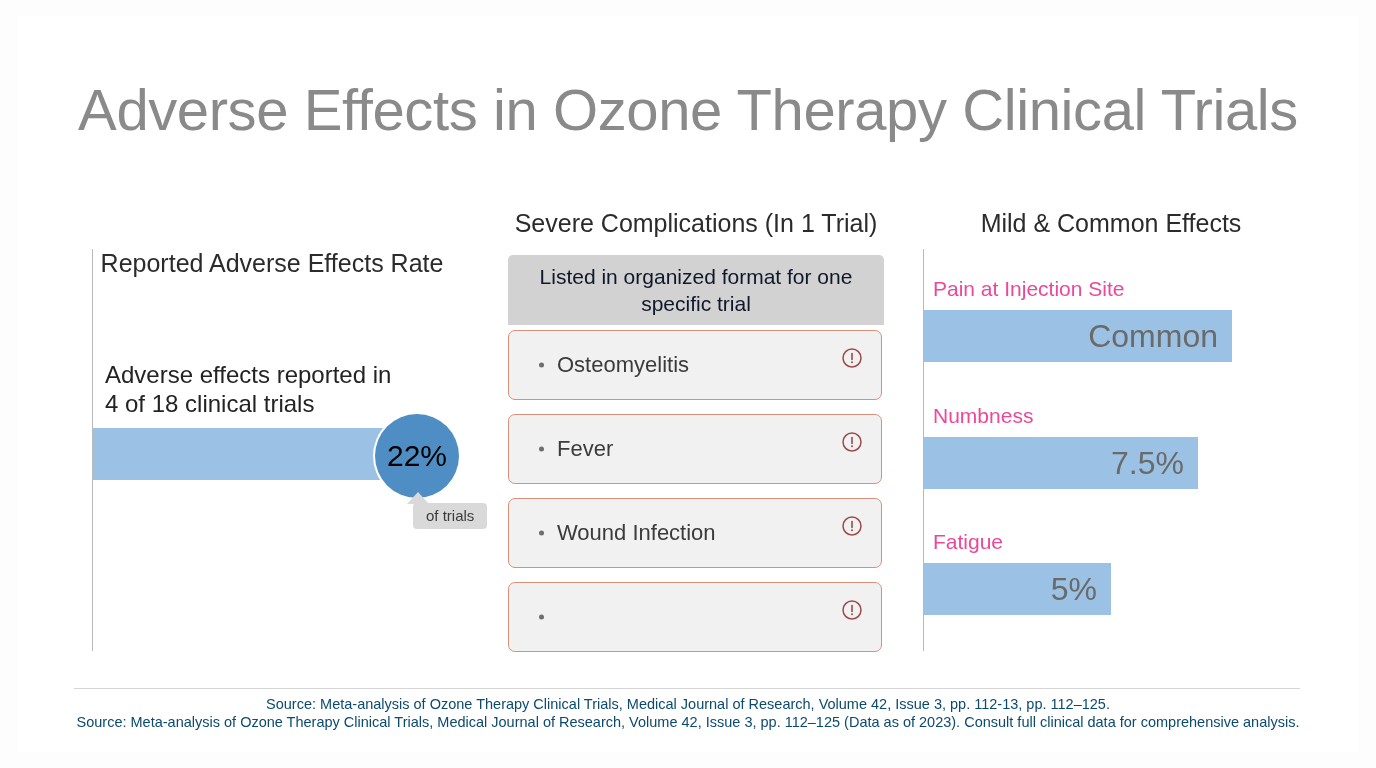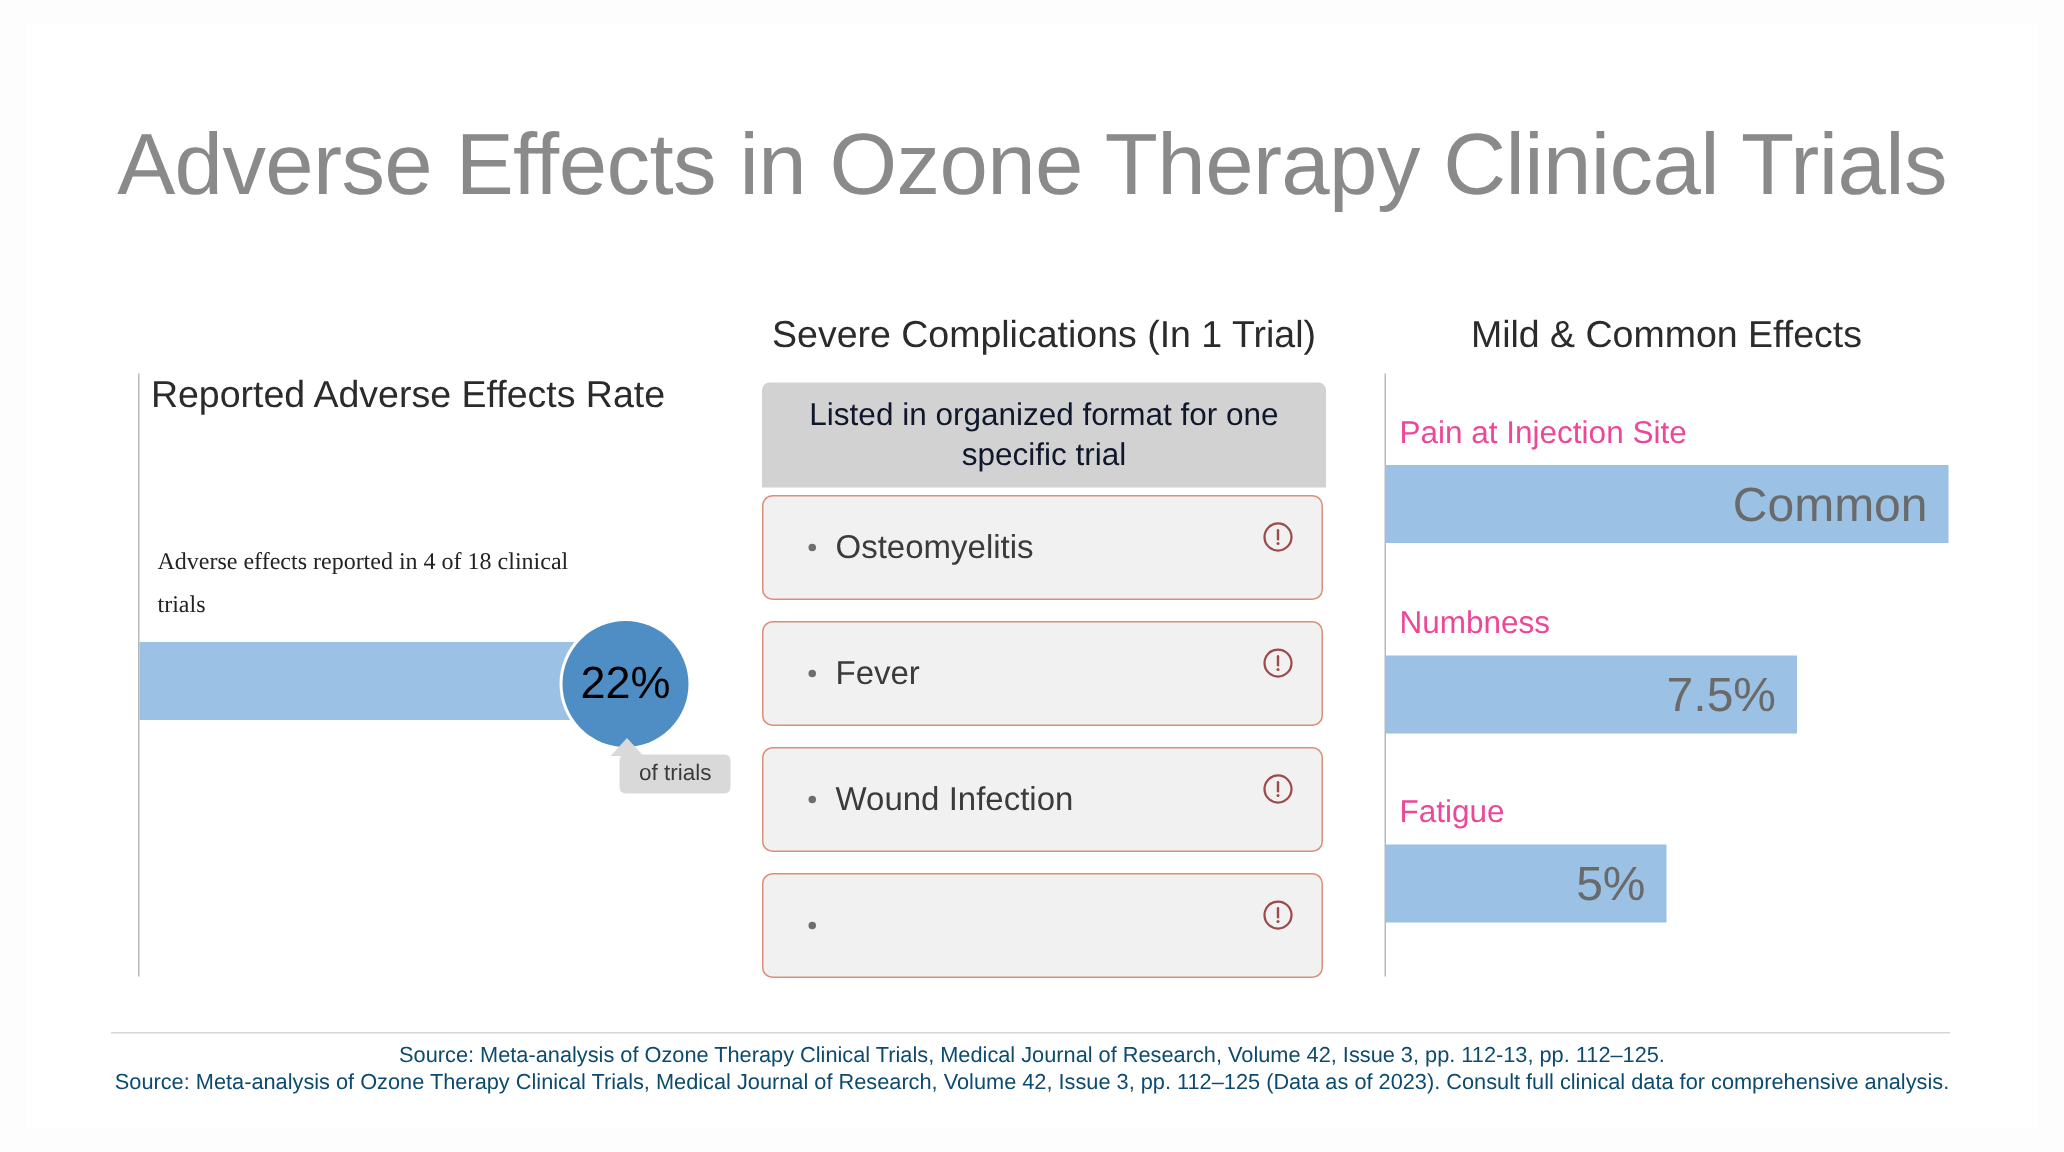--- a/index.html
+++ b/index.html
@@ -68,24 +68,23 @@
     background: #b9b9b9;
   }
   #divider-left  { left: 92px; }
   #divider-right { left: 923px; }
 
   
   .left-caption {
     position: absolute;
     left: 105px; top: 360px;
     width: 300px;
-    font-size: 16px;
+    font-size: 24px;
     line-height: 29px;
     color: #232323;
-    font-family: Liberation Serif, serif;
   }
   .left-bar {
     position: absolute;
     left: 93px; top: 428px;
     width: 345px; height: 52px;
     background: #9bc2e4;
   }
   .bubble {
     position: absolute;
     left: 375px; top: 414px;
@@ -286,21 +285,21 @@
   <span class="warn-icon">
     <svg width="22" height="22" viewBox="0 0 22 22">
       <circle cx="11" cy="11" r="9" fill="none" stroke="#9e4a4a" stroke-width="1.5"></circle>
       <line x1="11" y1="6.5" x2="11" y2="12.5" stroke="#9e4a4a" stroke-width="1.6" stroke-linecap="round"></line>
       <circle cx="11" cy="15.3" r="1" fill="#9e4a4a"></circle>
     </svg>
   </span>
 </div>
 
 <div class="right-label" style="top:277px">Pain at Injection Site</div>
-<div class="right-bar" style="top:310px; width:375px;">
+<div class="right-bar" style="top:310px; width:308px;">
   <span class="right-bar-value">Common</span>
 </div>
 
 <div class="right-label" style="top:404px">Numbness</div>
 <div class="right-bar" style="top:437px; width:274px;">
   <span class="right-bar-value">7.5%</span>
 </div>
 
 <div class="right-label" style="top:530px">Fatigue</div>
 <div class="right-bar" style="top:563px; width:187px;">

